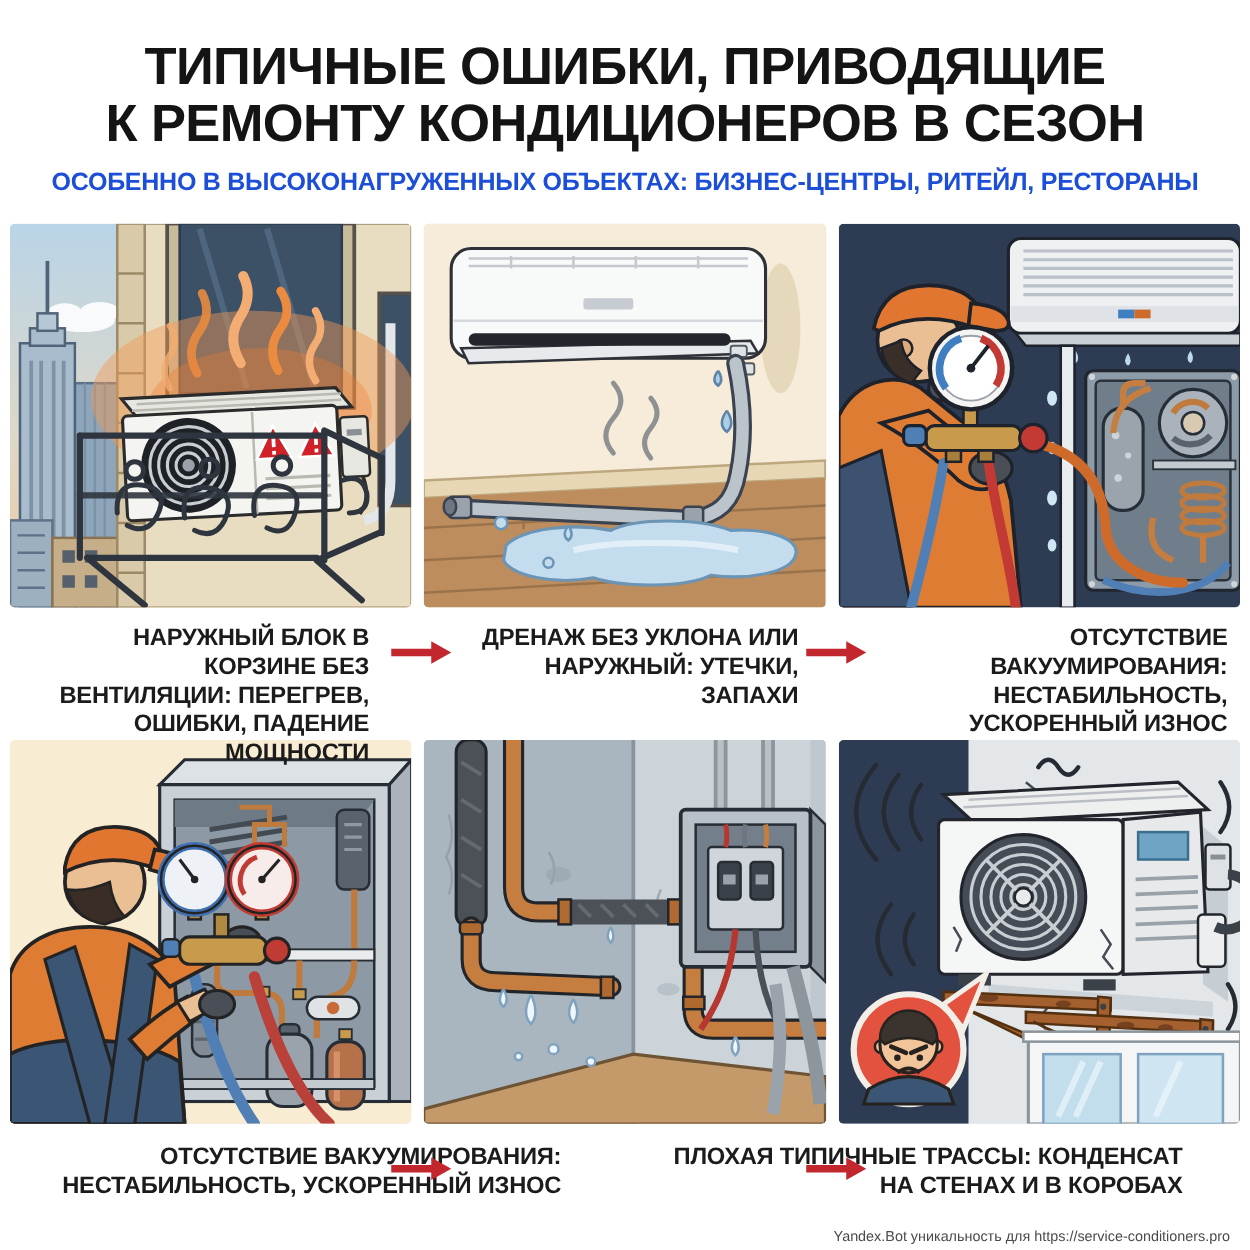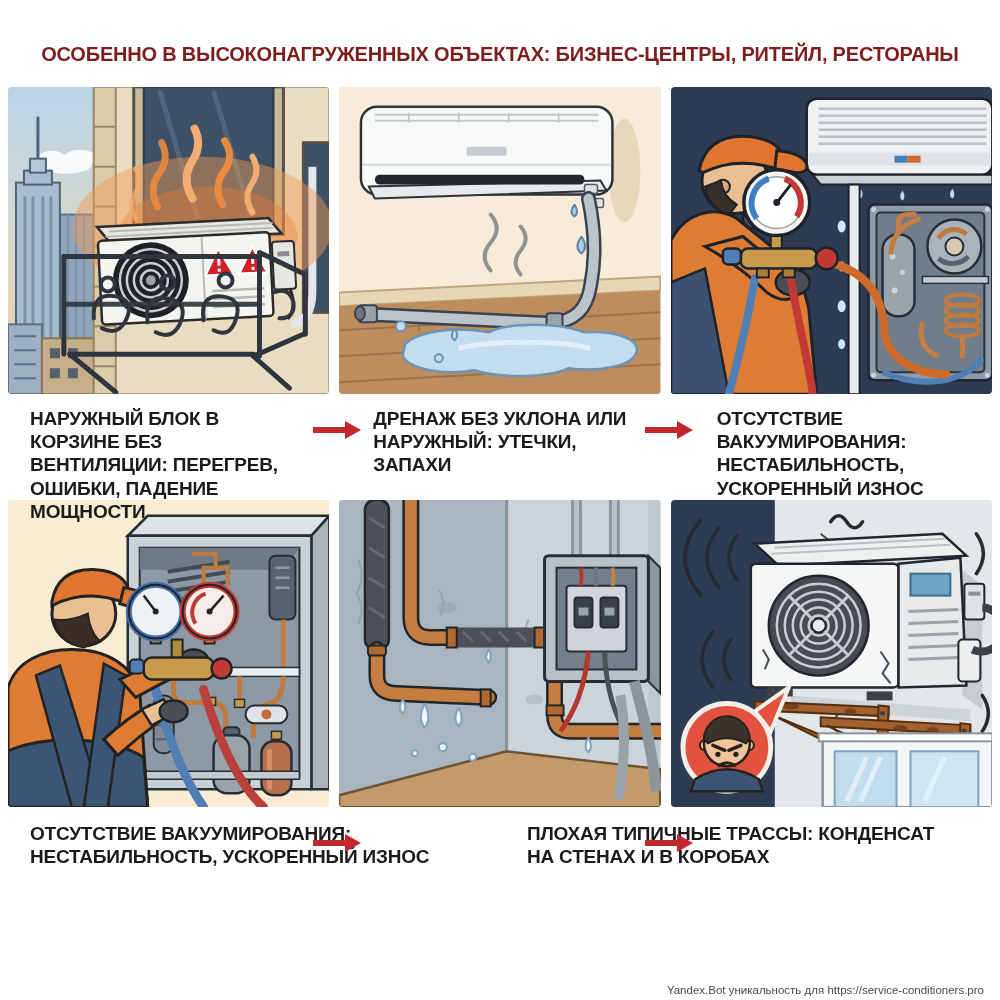--- a/index.html
+++ b/index.html
@@ -1,40 +1,44 @@
 <!DOCTYPE html>
 <html><head>
 <meta charset="utf-8">
 <style>
   html,body{margin:0;padding:0;background:#fff;}
   .poster{position:relative;width:1000px;height:1000px;background:#fff;overflow:hidden;
           font-family:"Liberation Sans","DejaVu Sans",sans-serif;}
   .header{text-align:center;padding-top:30px;}
   .title{margin:0;font-size:42px;line-height:1.09;font-weight:800;color:#141414;letter-spacing:-0.5px;}
   .title span{display:block;}
-  .subtitle{margin-top:13px;font-size:20px;font-weight:700;color:#7f1d1d;letter-spacing:-0.2px;}
+  .subtitle{margin-top:13px;font-size:20px;font-weight:700;color:#1d4ed8;letter-spacing:-0.2px;}
   .panels-row{display:flex;gap:10px;padding:0 8px;margin-top:21px;height:307px;}
   .panel{flex:1;margin:0;height:307px;border-radius:4px;overflow:hidden;background:#e8e8e8;}
   .panel svg{display:block;width:100%;height:100%;}
   .captions-row{position:relative;display:flex;gap:10px;padding:13px 8px 0;height:93px;box-sizing:content-box;}
   .caption-cell{flex:1;box-sizing:border-box;padding:0 46px 0 22px;}
   .caption-cell.last{padding-right:10px;}
-  .caption{margin:0;font-size:19px;font-weight:700;line-height:1.22;color:#1b1b1b;letter-spacing:-0.2px;}
+  .caption{margin:0;font-size:19px;font-weight:700;line-height:1.22;color:#1b1b1b;letter-spacing:-0.2px;text-align:right;}
   .arrow{position:absolute;top:25px;width:52px;height:22px;}
   .arrow svg{display:block;width:100%;height:100%;}
   .arrow.a1{left:311px;}
   .arrow.a2{left:643px;}
   .footer{position:absolute;right:16px;bottom:4px;font-size:11.5px;color:#4a4a4a;}
 </style>
 </head>
 <body>
 
 <div class="poster">
 
   <div class="header">
+    <h1 class="title">
+      <span>ТИПИЧНЫЕ ОШИБКИ, ПРИВОДЯЩИЕ</span>
+      <span>К РЕМОНТУ КОНДИЦИОНЕРОВ В СЕЗОН</span>
+    </h1>
     <div class="subtitle">ОСОБЕННО В ВЫСОКОНАГРУЖЕННЫХ ОБЪЕКТАХ: БИЗНЕС-ЦЕНТРЫ, РИТЕЙЛ, РЕСТОРАНЫ</div>
   </div>
 
   <div class="panels-row">
 
     <figure class="panel">
       <svg viewBox="0 0 322 308" preserveAspectRatio="xMidYMid slice">
         <defs>
           <linearGradient id="sky1" x1="0" y1="0" x2="0" y2="1">
             <stop offset="0" stop-color="#b9d4e8"></stop>

